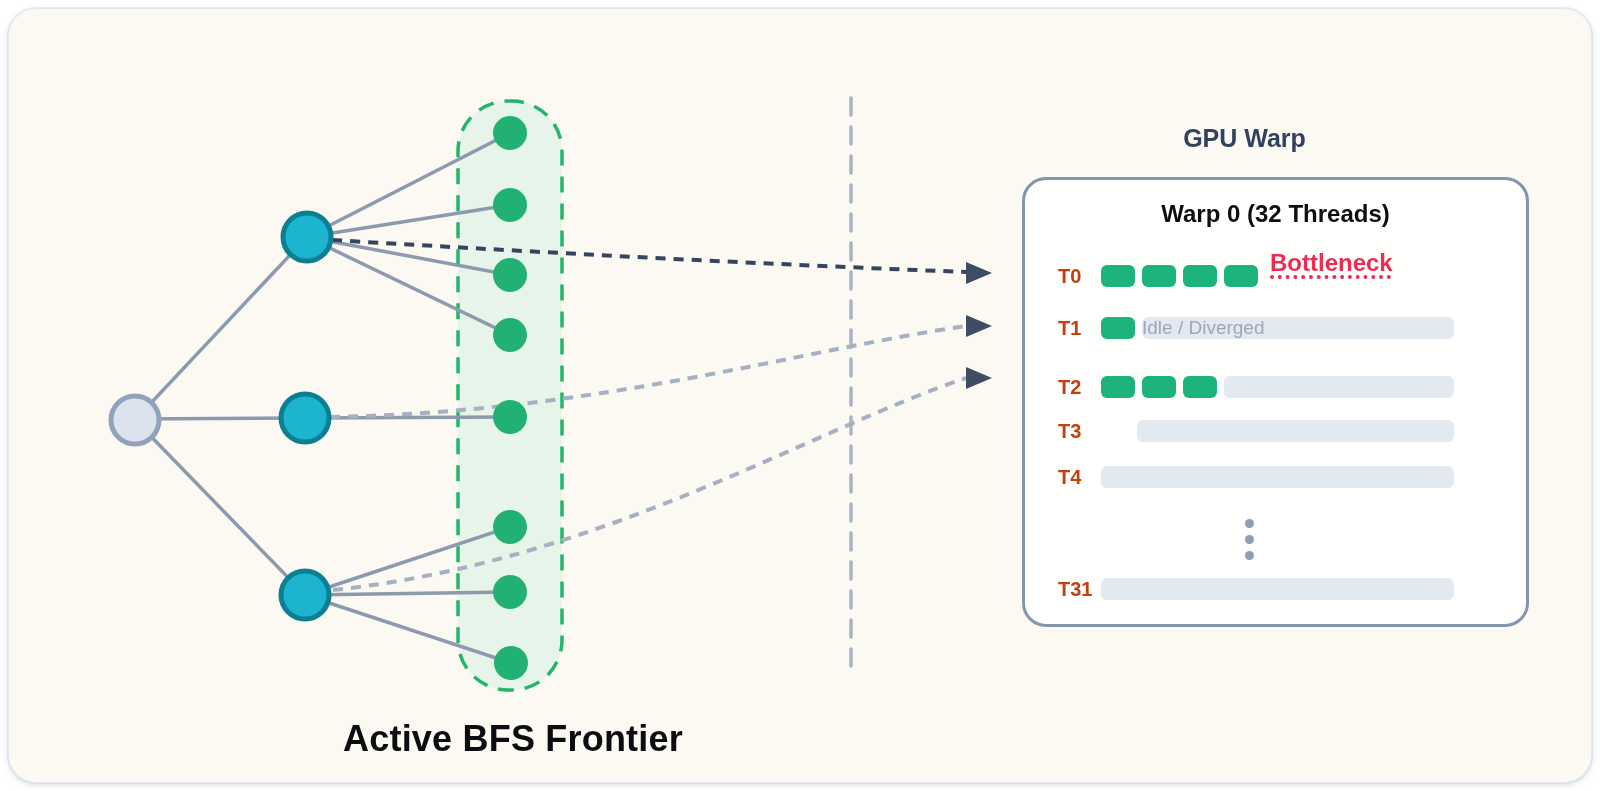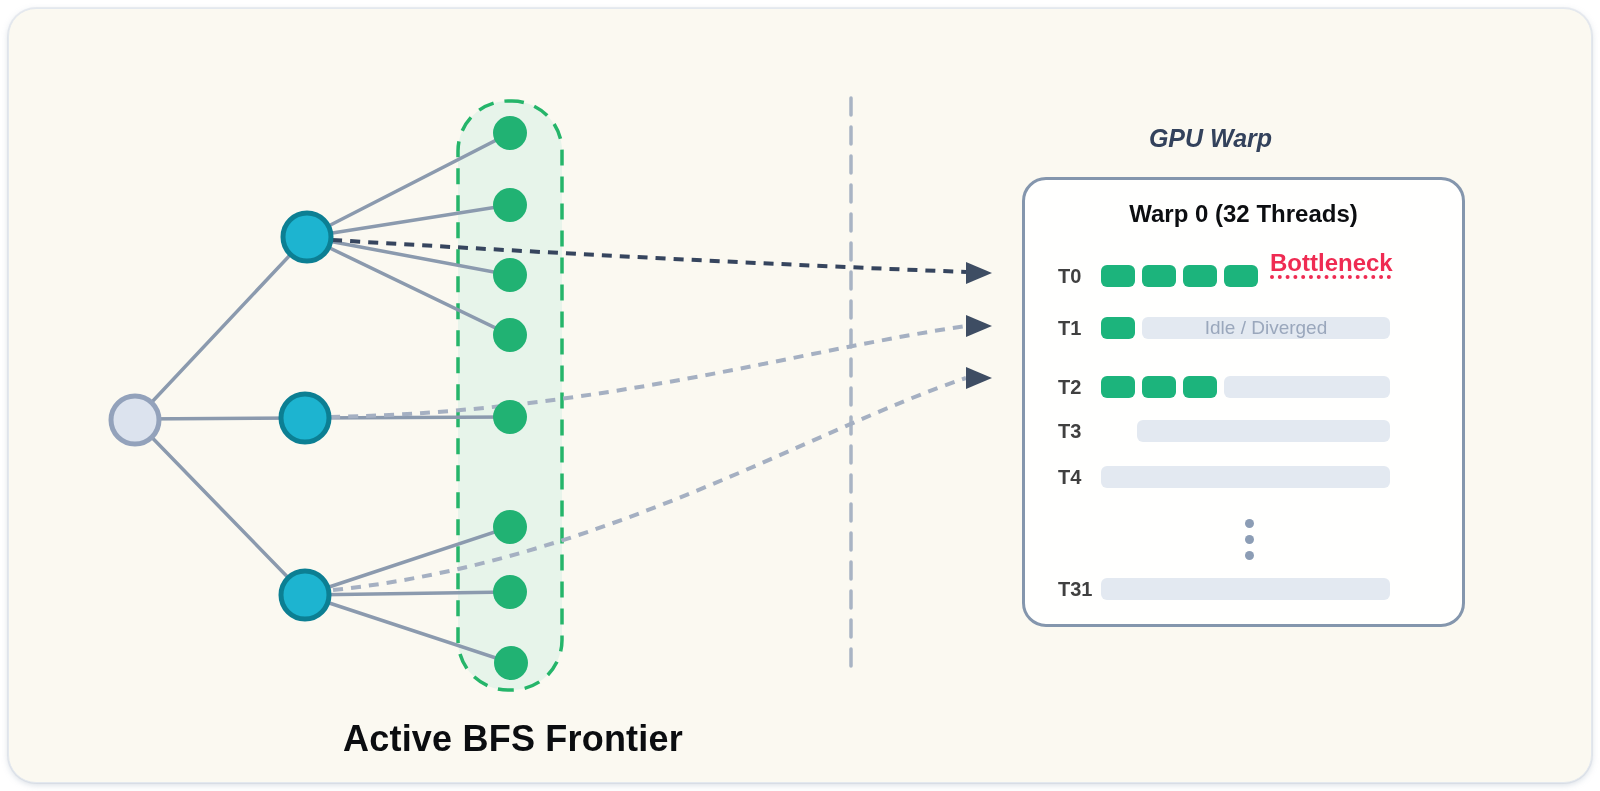--- a/index.html
+++ b/index.html
@@ -17,50 +17,50 @@
     box-shadow:0 2px 6px rgba(150,165,185,.38), 0 0 0 1px rgba(190,200,214,.25);
   }
   .abs{position:absolute;}
   svg{position:absolute;left:0;top:0;}
 
   .frontier-label{
     left:313px;top:718px;width:400px;text-align:center;
     font-size:36px;font-weight:700;color:#0b0d10;letter-spacing:.2px;
   }
   .gpu-warp-label{
-    left:989px;top:124px;width:443px;text-align:center;
-    font-size:25px;font-weight:600;color:var(--title-slate,#33425c);font-style:italic;
+    left:1023px;top:124px;width:443px;text-align:center;
+    font-size:25px;font-weight:600;color:var(--title-slate,#33425c);
   }
   .warp-panel{
-    left:1022px;top:177px;width:443px;height:450px;
+    left:1022px;top:177px;width:507px;height:450px;
     background:var(--panel-bg,#fffffe);
     border:3px solid var(--panel-border,#8496ad);
     border-radius:24px;box-sizing:border-box;
   }
   .warp-title{
     position:absolute;left:0;right:0;top:20px;text-align:center;
     font-size:24px;font-weight:700;color:#0c0e11;
   }
   .thread-row{
     position:absolute;left:33px;right:72px;height:22px;
     display:flex;align-items:center;
   }
   .thread-label{
     width:43px;flex:0 0 43px;
-    font-size:20px;font-weight:700;color:#404040;
+    font-size:20px;font-weight:700;color:#c2410c;
   }
   .lane{flex:1;display:flex;align-items:center;gap:7px;height:22px;position:relative;}
   .blk{
     width:34px;height:22px;border-radius:6px;flex:0 0 34px;
     background:var(--active-green,#1cb47c);
   }
   .idle-bar{
     flex:1;height:22px;border-radius:6px;
     background:var(--idle-bar,#e3e9f1);
-    display:flex;align-items:center;justify-content:center;
+    display:flex;align-items:center;justify-content:flex-start;
   }
   .idle-text{font-size:19px;color:var(--idle-text,#9aa7bc);}
   .bottleneck{
     position:absolute;left:212px;top:-13px;width:121px;text-align:center;
   }
   .bottleneck-text{
     font-size:24px;font-weight:700;line-height:22px;
     color:var(--bottleneck-red,#ef2b52);white-space:nowrap;
   }
   .bottleneck-line{

